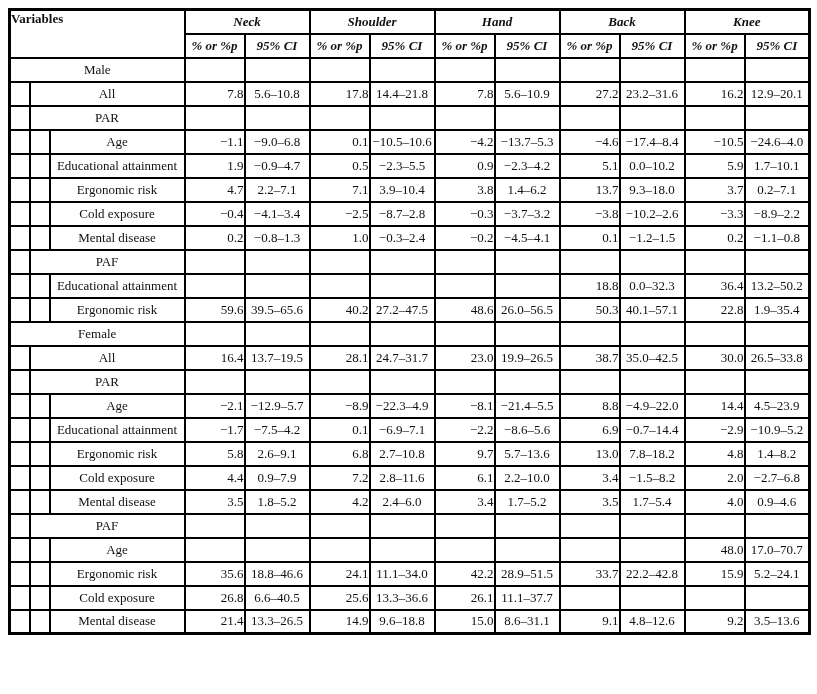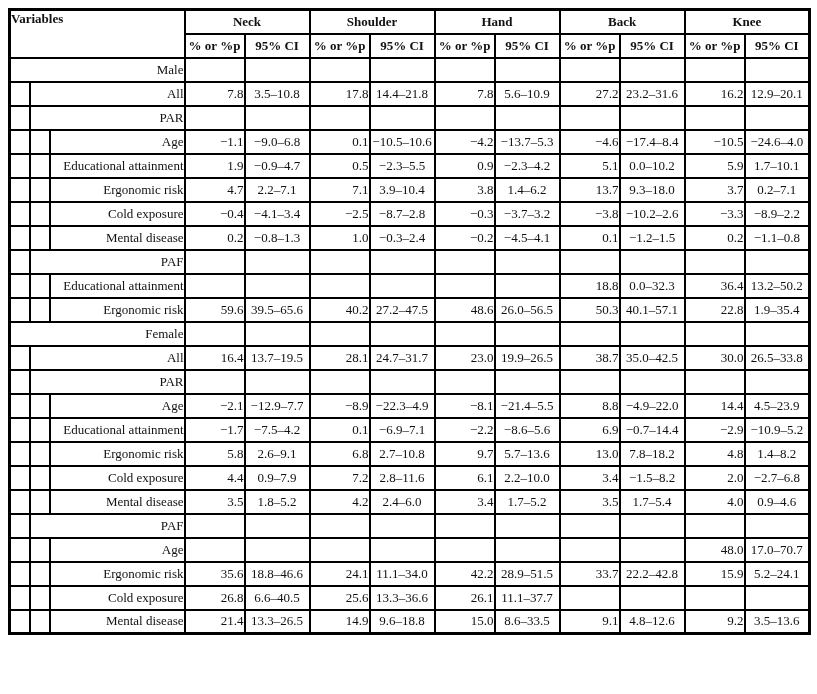--- a/index.html
+++ b/index.html
@@ -37,23 +37,24 @@
   th.vars-hdr {
     text-align: left;
     vertical-align: top;
     padding: 2px 4px;
     font-weight: bold;
   }
   th.group-hdr, th.sub-hdr {
     text-align: center;
     vertical-align: middle;
     font-weight: bold;
+    font-style: italic;
   }
   td.lbl {
-    text-align: right;
+    text-align: center;
     vertical-align: middle;
     padding: 0 4px;
   }
   td.ind {  }
   td.v {
     text-align: right;
     padding-right: 5px;
     vertical-align: middle;
   }
   td.ci {
@@ -114,21 +115,21 @@
           <td class="ci"></td>
           <td class="v"></td>
           <td class="ci"></td>
           <td class="v"></td>
           <td class="ci"></td>
         </tr>
         <tr>
           <td class="ind"></td>
           <td class="lbl" colspan="2">All</td>
           <td class="v">7.8</td>
-          <td class="ci">3.5–10.8</td>
+          <td class="ci">5.6–10.8</td>
           <td class="v">17.8</td>
           <td class="ci">14.4–21.8</td>
           <td class="v">7.8</td>
           <td class="ci">5.6–10.9</td>
           <td class="v">27.2</td>
           <td class="ci">23.2–31.6</td>
           <td class="v">16.2</td>
           <td class="ci">12.9–20.1</td>
         </tr>
         <tr>
@@ -303,21 +304,21 @@
           <td class="v"></td>
           <td class="ci"></td>
           <td class="v"></td>
           <td class="ci"></td>
         </tr>
         <tr>
           <td class="ind"></td>
           <td class="ind"></td>
           <td class="lbl">Age</td>
           <td class="v">−2.1</td>
-          <td class="ci">−12.9–7.7</td>
+          <td class="ci">−12.9–5.7</td>
           <td class="v">−8.9</td>
           <td class="ci">−22.3–4.9</td>
           <td class="v">−8.1</td>
           <td class="ci">−21.4–5.5</td>
           <td class="v">8.8</td>
           <td class="ci">−4.9–22.0</td>
           <td class="v">14.4</td>
           <td class="ci">4.5–23.9</td>
         </tr>
         <tr>
@@ -441,21 +442,21 @@
         </tr>
         <tr>
           <td class="ind"></td>
           <td class="ind"></td>
           <td class="lbl">Mental disease</td>
           <td class="v">21.4</td>
           <td class="ci">13.3–26.5</td>
           <td class="v">14.9</td>
           <td class="ci">9.6–18.8</td>
           <td class="v">15.0</td>
-          <td class="ci">8.6–33.5</td>
+          <td class="ci">8.6–31.1</td>
           <td class="v">9.1</td>
           <td class="ci">4.8–12.6</td>
           <td class="v">9.2</td>
           <td class="ci">3.5–13.6</td>
         </tr>
       </tbody>
   </table>
 </div>
 
 </body></html>

